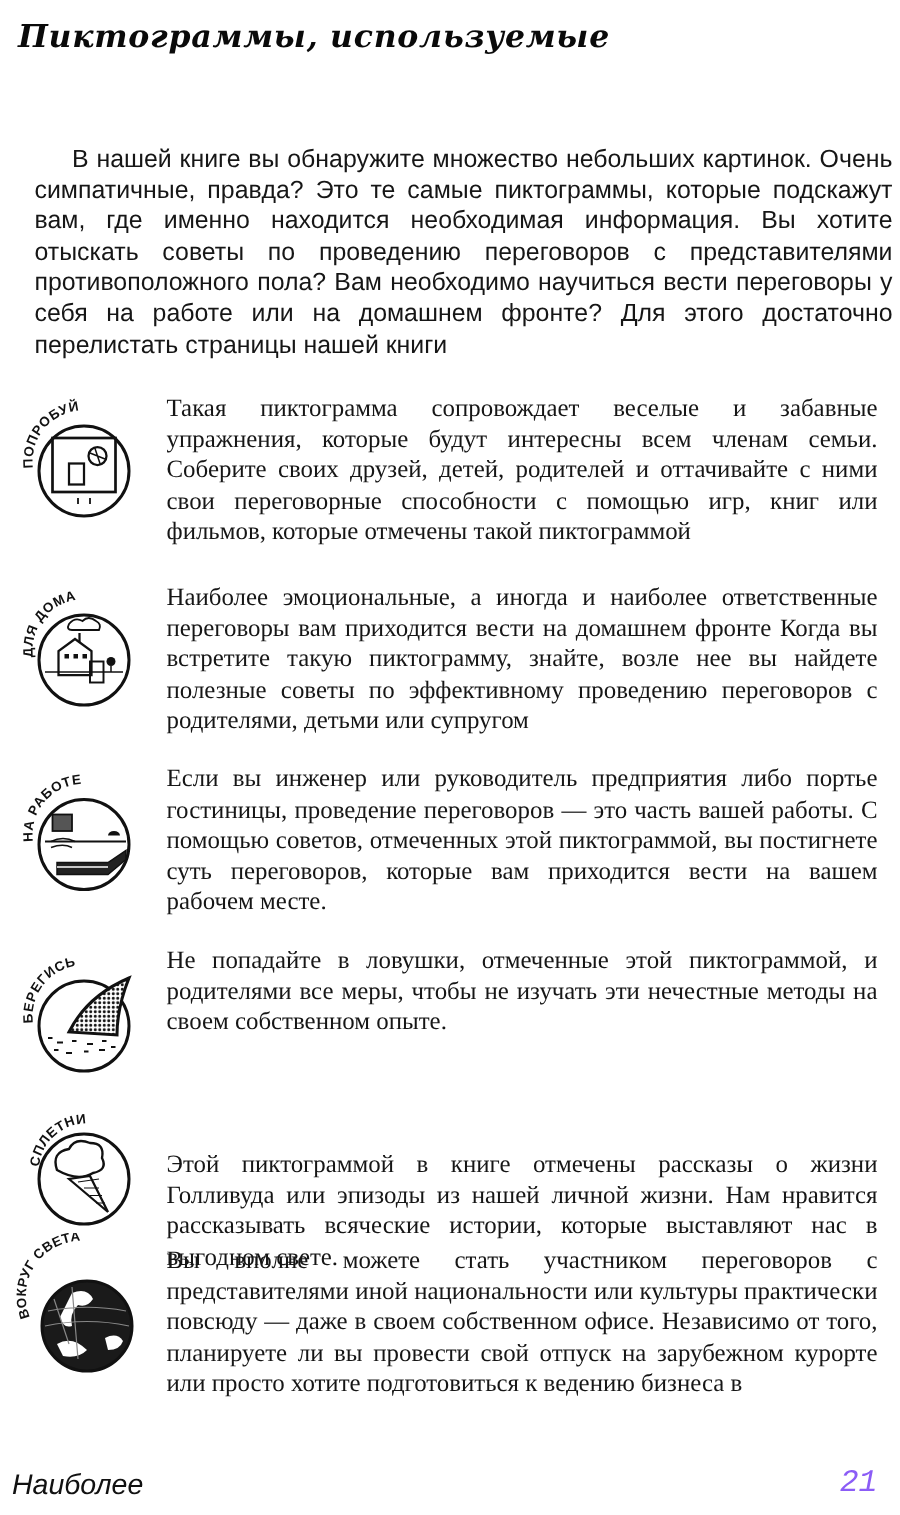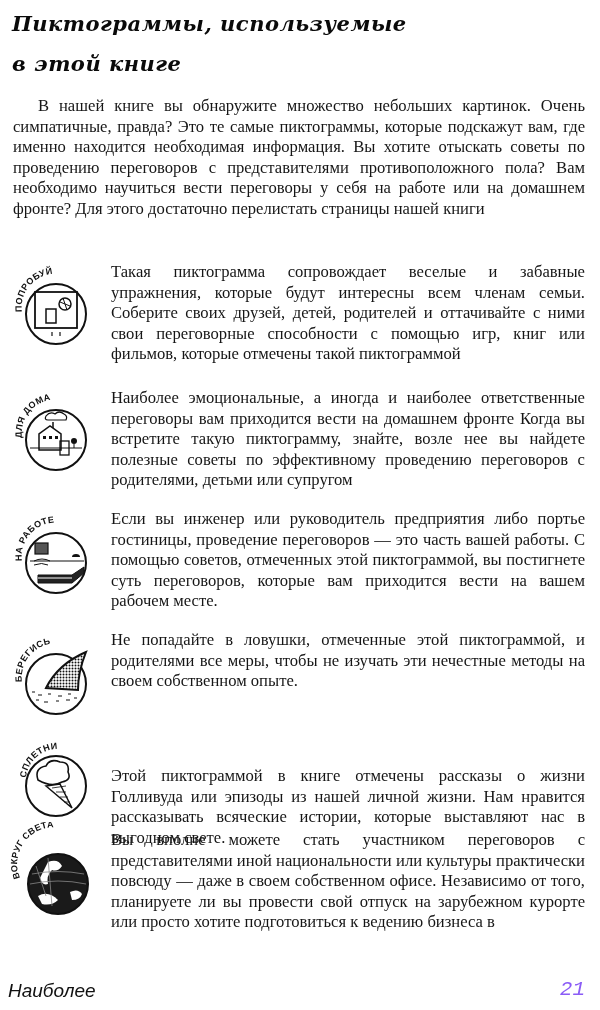--- a/index.html
+++ b/index.html
@@ -3,22 +3,22 @@
 <meta charset="utf-8">
 <style>
   html, body { margin: 0; padding: 0; background: #ffffff; }
   body { width: 600px; height: 1010px; position: relative; overflow: hidden; color: #111; }
   .title {
     position: absolute; left: 12px; top: 4px; width: 580px;
     font-family: "DejaVu Serif", serif; font-style: italic; font-weight: bold;
     font-size: 21px; line-height: 40px; letter-spacing: 0.5px; color: #0a0a0a;
   }
   .intro {
-    position: absolute; left: 13px; top: 96px; width: 572px;
-    font-family: Liberation Serif, serif; font-size: 16.6px; line-height: 20.6px;
+    position: absolute; left: 23px; top: 96px; width: 572px;
+    font-family: Liberation Sans, sans-serif; font-size: 16.6px; line-height: 20.6px;
     text-align: justify; text-indent: 25px; color: #161616;
   }
   .entry { position: absolute; left: 0; width: 600px; }
   .icon-wrap { position: absolute; left: 8px; width: 92px; height: 100px; }
   .icon-wrap svg { width: 92px; height: 100px; display: block; }
   .entry-text {
     position: absolute; left: 111px; width: 474px;
     font-family: "Liberation Serif", serif; font-size: 16.6px; line-height: 20.6px;
     text-align: justify; color: #161616;
   }
@@ -29,21 +29,20 @@
   .footer-right {
     position: absolute; right: 15px; top: 978px;
     font-family: Liberation Mono, monospace; font-style: italic; font-size: 21px; color: #8b5cf6;
   }
 </style>
 </head>
 <body>
 
 <div class="title">
   <div>Пиктограммы, используемые</div>
-  <div>в этой книге</div>
 </div>
 
 <p class="intro" style="margin:0;">В нашей книге вы обнаружите множество небольших картинок. Очень симпатичные, правда? Это те самые пиктограммы, которые подскажут вам, где именно находится необходимая информация. Вы хотите отыскать советы по проведению переговоров с представителями противоположного пола? Вам необходимо научиться вести переговоры у себя на работе или на домашнем фронте? Для этого достаточно перелистать страницы нашей книги</p>
 
 <div class="entry" style="top:262px;">
   <div class="icon-wrap" style="top:-10px;">
     <svg viewBox="0 0 92 100" xmlns="http://www.w3.org/2000/svg">
       <defs>
           <path id="arc1" d="M14,60 A34,34 0 0 1 74,34"></path>
         </defs>

